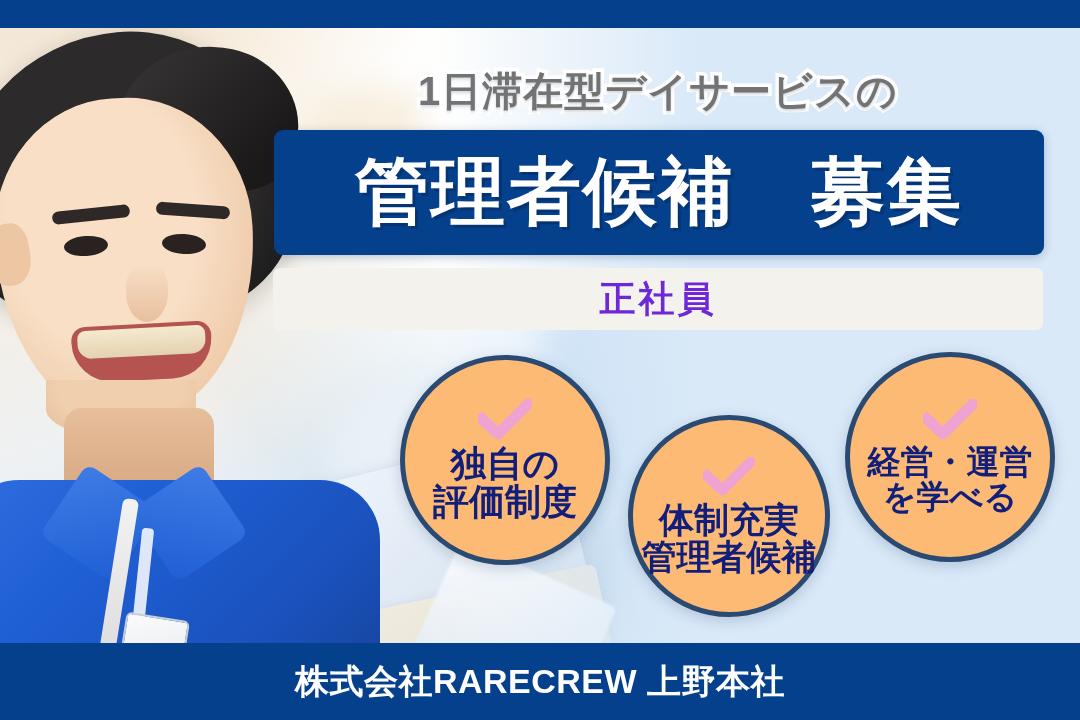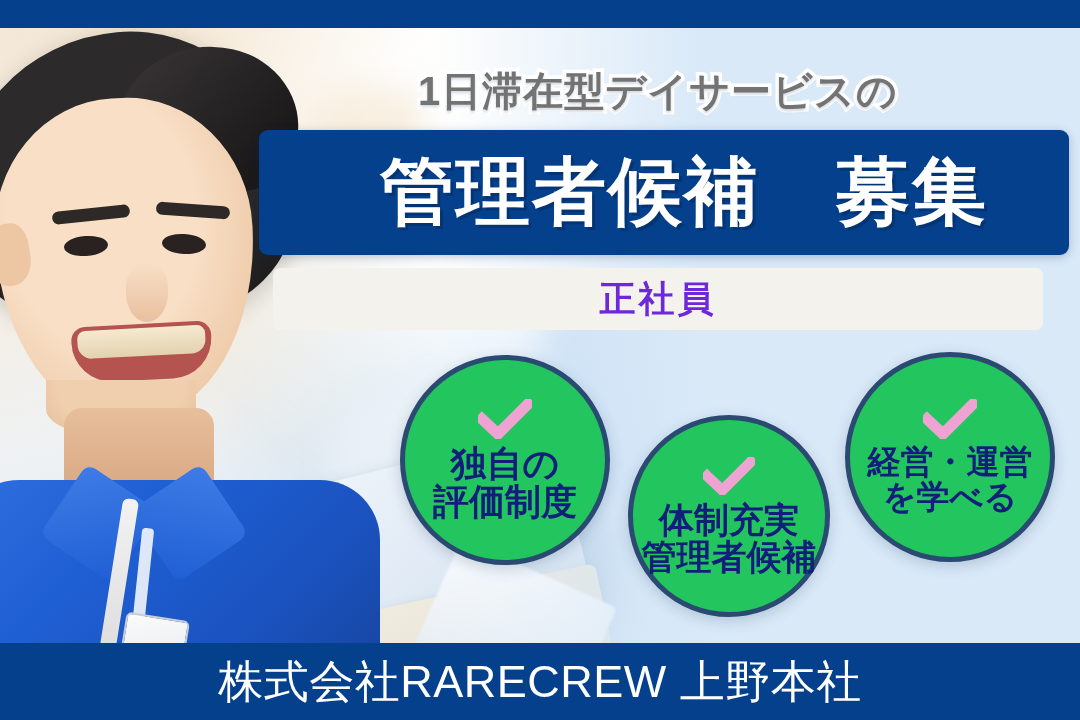--- a/index.html
+++ b/index.html
@@ -83,45 +83,45 @@
     background:linear-gradient(180deg,#f2f2f2,#dcdcdc);transform:rotate(9deg);border-radius:6px;}
   .badge-card{position:absolute;left:160px;top:588px;width:60px;height:78px;
     background:linear-gradient(160deg,#fbfbfb,#dfe3e7);border:2px solid #c9ced4;border-radius:6px;transform:rotate(9deg);}
   .photo-fade{position:absolute;right:0;top:0;width:260px;height:100%;
     background:linear-gradient(90deg,rgba(217,233,248,0) 0%,rgba(217,233,248,.55) 55%,rgba(217,233,248,1) 100%);}
 
   
   .bar-top{position:absolute;left:0;top:0;width:1080px;height:28px;background:#05408d;}
   .bar-bottom{position:absolute;left:0;bottom:0;width:1080px;height:77px;background:#05408d;
     display:flex;align-items:center;justify-content:center;}
-  .footer-text{color:#ffffff;font-size:45px;font-weight:normal;letter-spacing:.5px;white-space:nowrap;}
+  .footer-text{color:#ffffff;font-size:34px;font-weight:bold;letter-spacing:.5px;white-space:nowrap;}
 
   
   .headline{position:absolute;left:273px;top:60px;width:770px;height:62px;
     display:flex;align-items:center;justify-content:center;}
   .headline span{
     font-size:40px;font-weight:bold;color:#737373;letter-spacing:1px;white-space:nowrap;
     -webkit-text-stroke:7px #ffffff;paint-order:stroke fill;
     text-shadow:0 2px 3px rgba(120,140,160,.35);
   }
 
   
-  .title-band{position:absolute;left:259px;top:130px;width:770px;height:125px;
+  .title-band{position:absolute;left:274px;top:130px;width:770px;height:125px;
     background:#05408d;border-radius:9px;display:flex;align-items:center;justify-content:center;
-    box-shadow:0 2px 10px rgba(10,40,90,.25);padding-left:40px;}
+    box-shadow:0 2px 10px rgba(10,40,90,.25);}
   .title-band span{color:#ffffff;font-size:74px;font-weight:bold;letter-spacing:2px;white-space:nowrap;
     text-shadow:3px 3px 0 rgba(0,0,0,.18);}
 
   
   .sub-band{position:absolute;left:273px;top:268px;width:770px;height:62px;
     background:#f4f2ed;border-radius:7px;display:flex;align-items:center;justify-content:center;}
   .sub-band span{color:#6d28d9;font-size:36px;font-weight:bold;letter-spacing:3px;white-space:nowrap;}
 
   
-  .badge{position:absolute;background:#22c55e;border:5px solid #2b4a72;border-radius:50%;
+  .badge{position:absolute;background:#fdba74;border:5px solid #2b4a72;border-radius:50%;
     display:flex;flex-direction:column;align-items:center;justify-content:center;
     box-shadow:0 4px 14px rgba(40,70,110,.22);}
   .badge .check{display:block;margin-bottom:2px;}
   .badge .lines{display:flex;flex-direction:column;align-items:center;line-height:1.06;}
   .badge .lines span{color:#121f7a;font-weight:bold;white-space:nowrap;}
 
   .badge-1{left:400px;top:355px;width:200px;height:200px;}
   .badge-1 .lines span{font-size:36px;}
   .badge-2{left:628px;top:415px;width:192px;height:192px;}
   .badge-2 .lines span{font-size:35px;}

